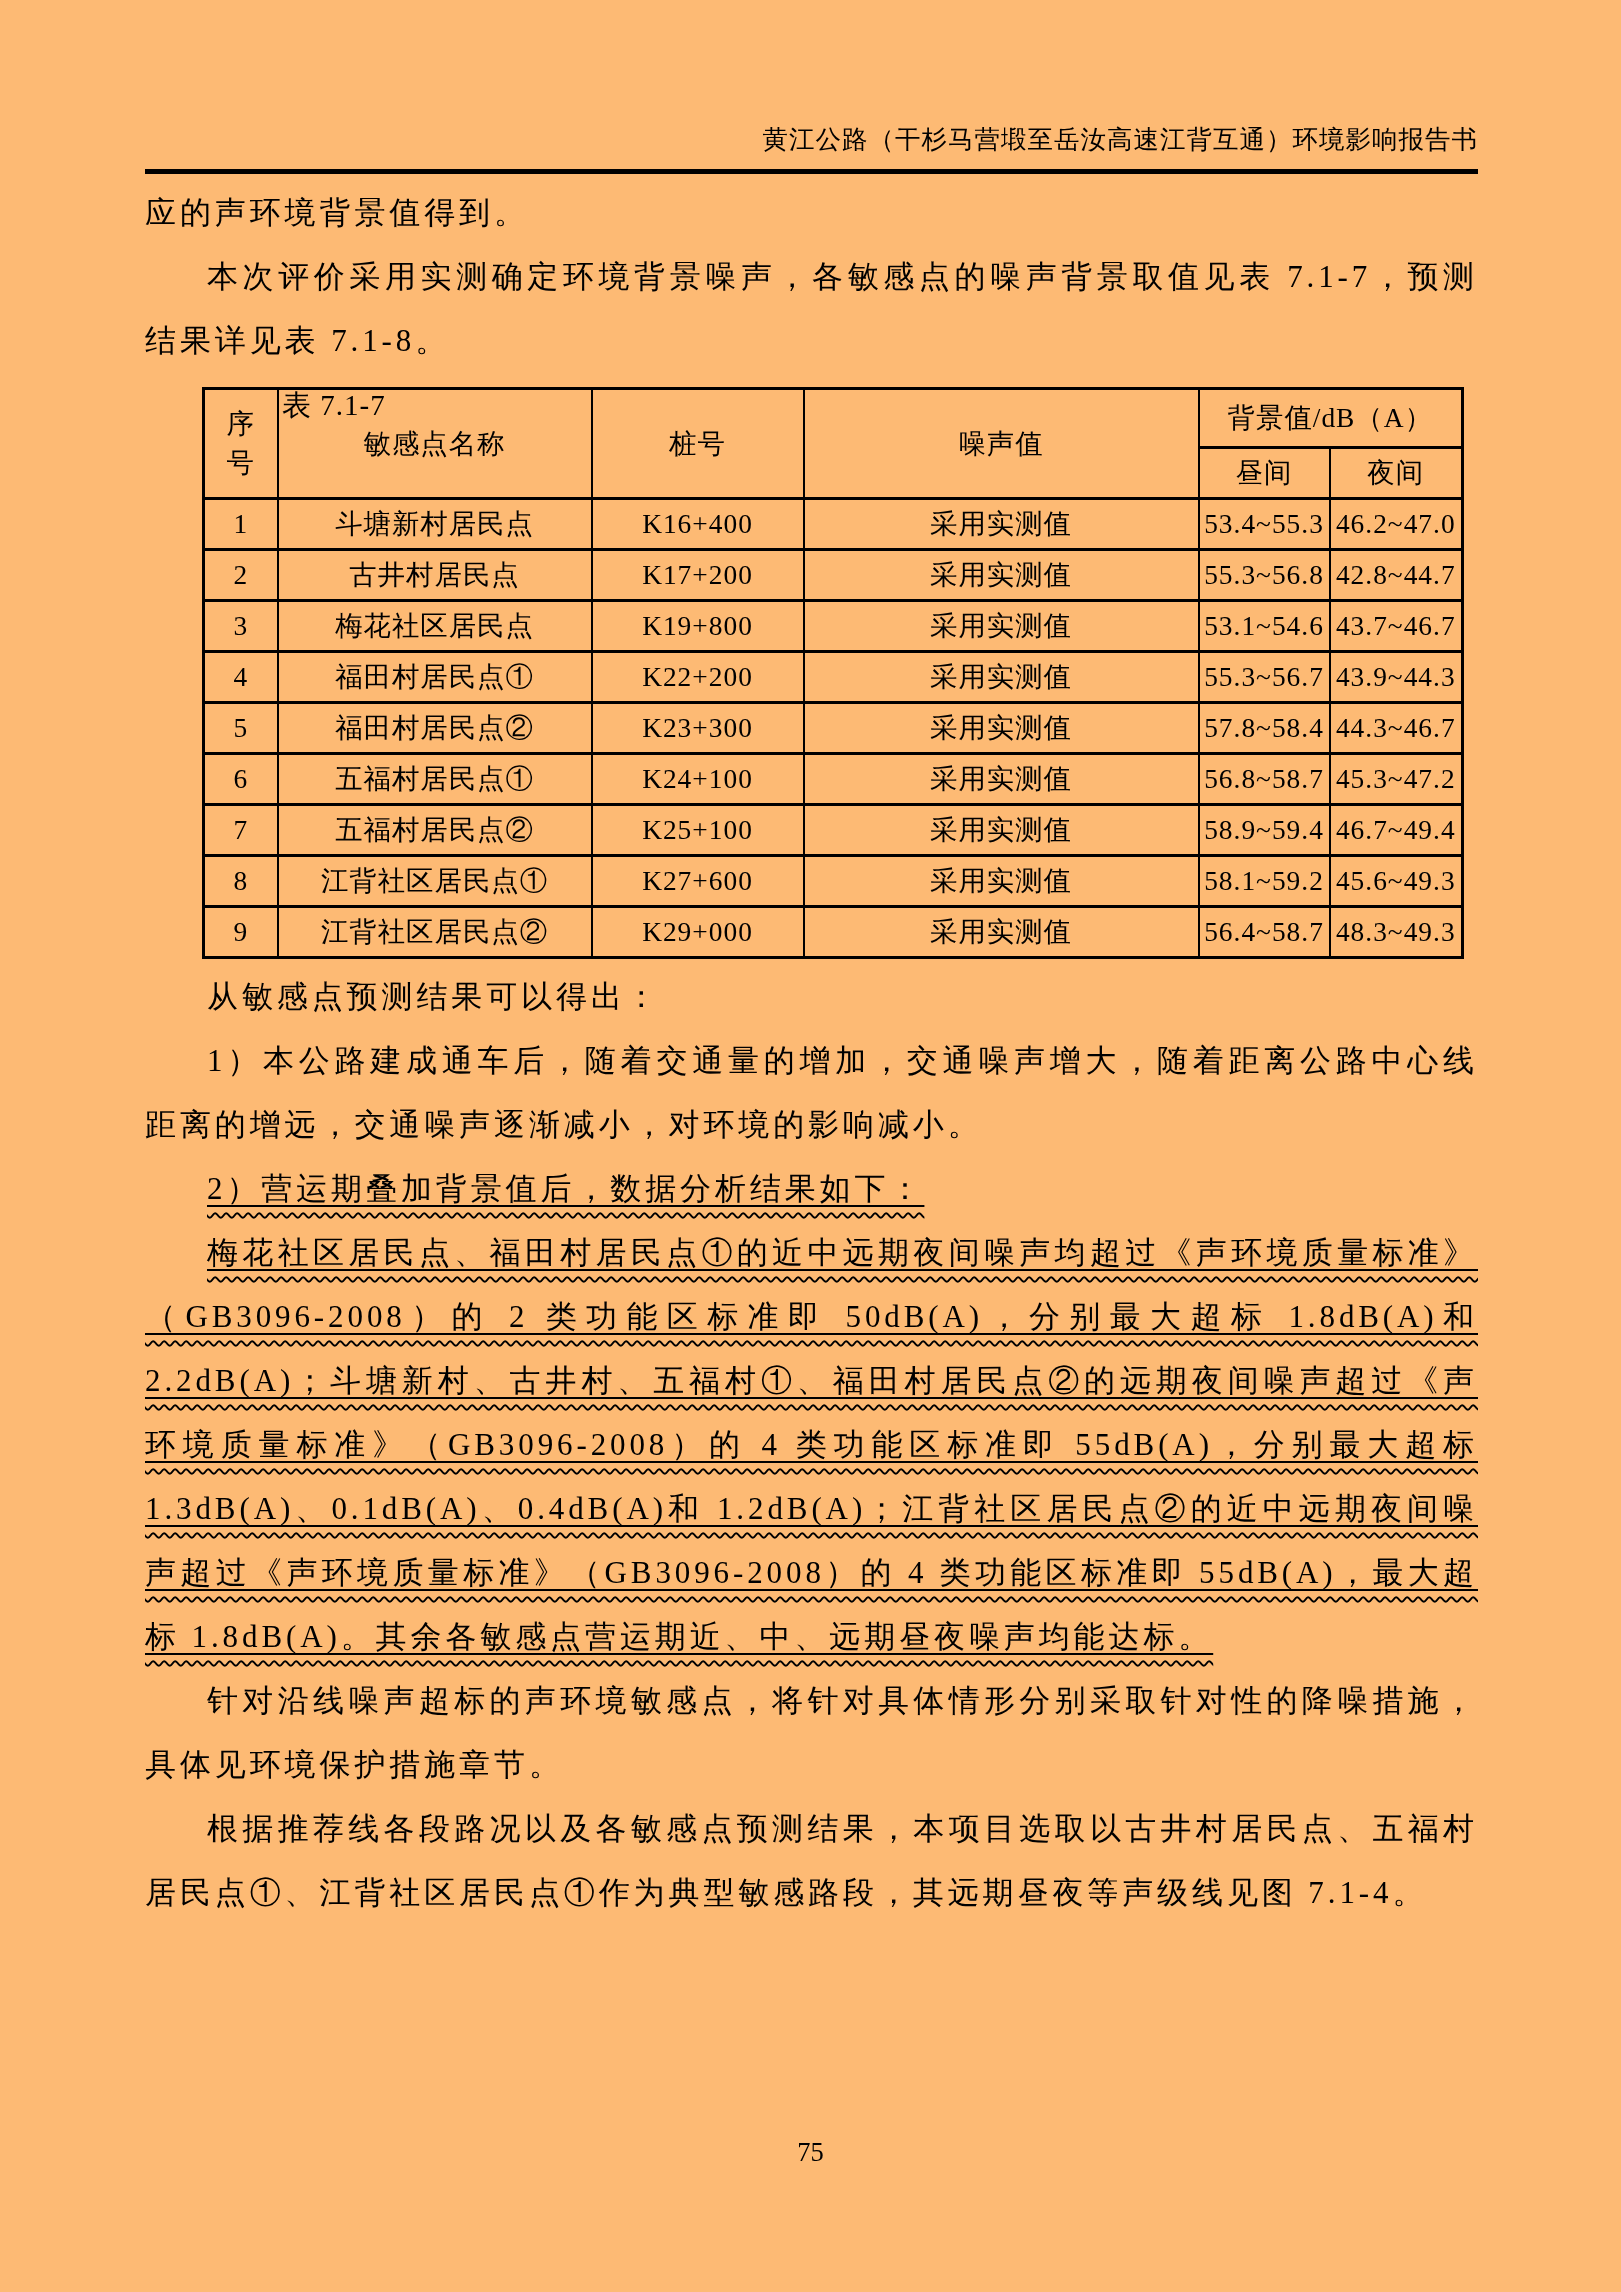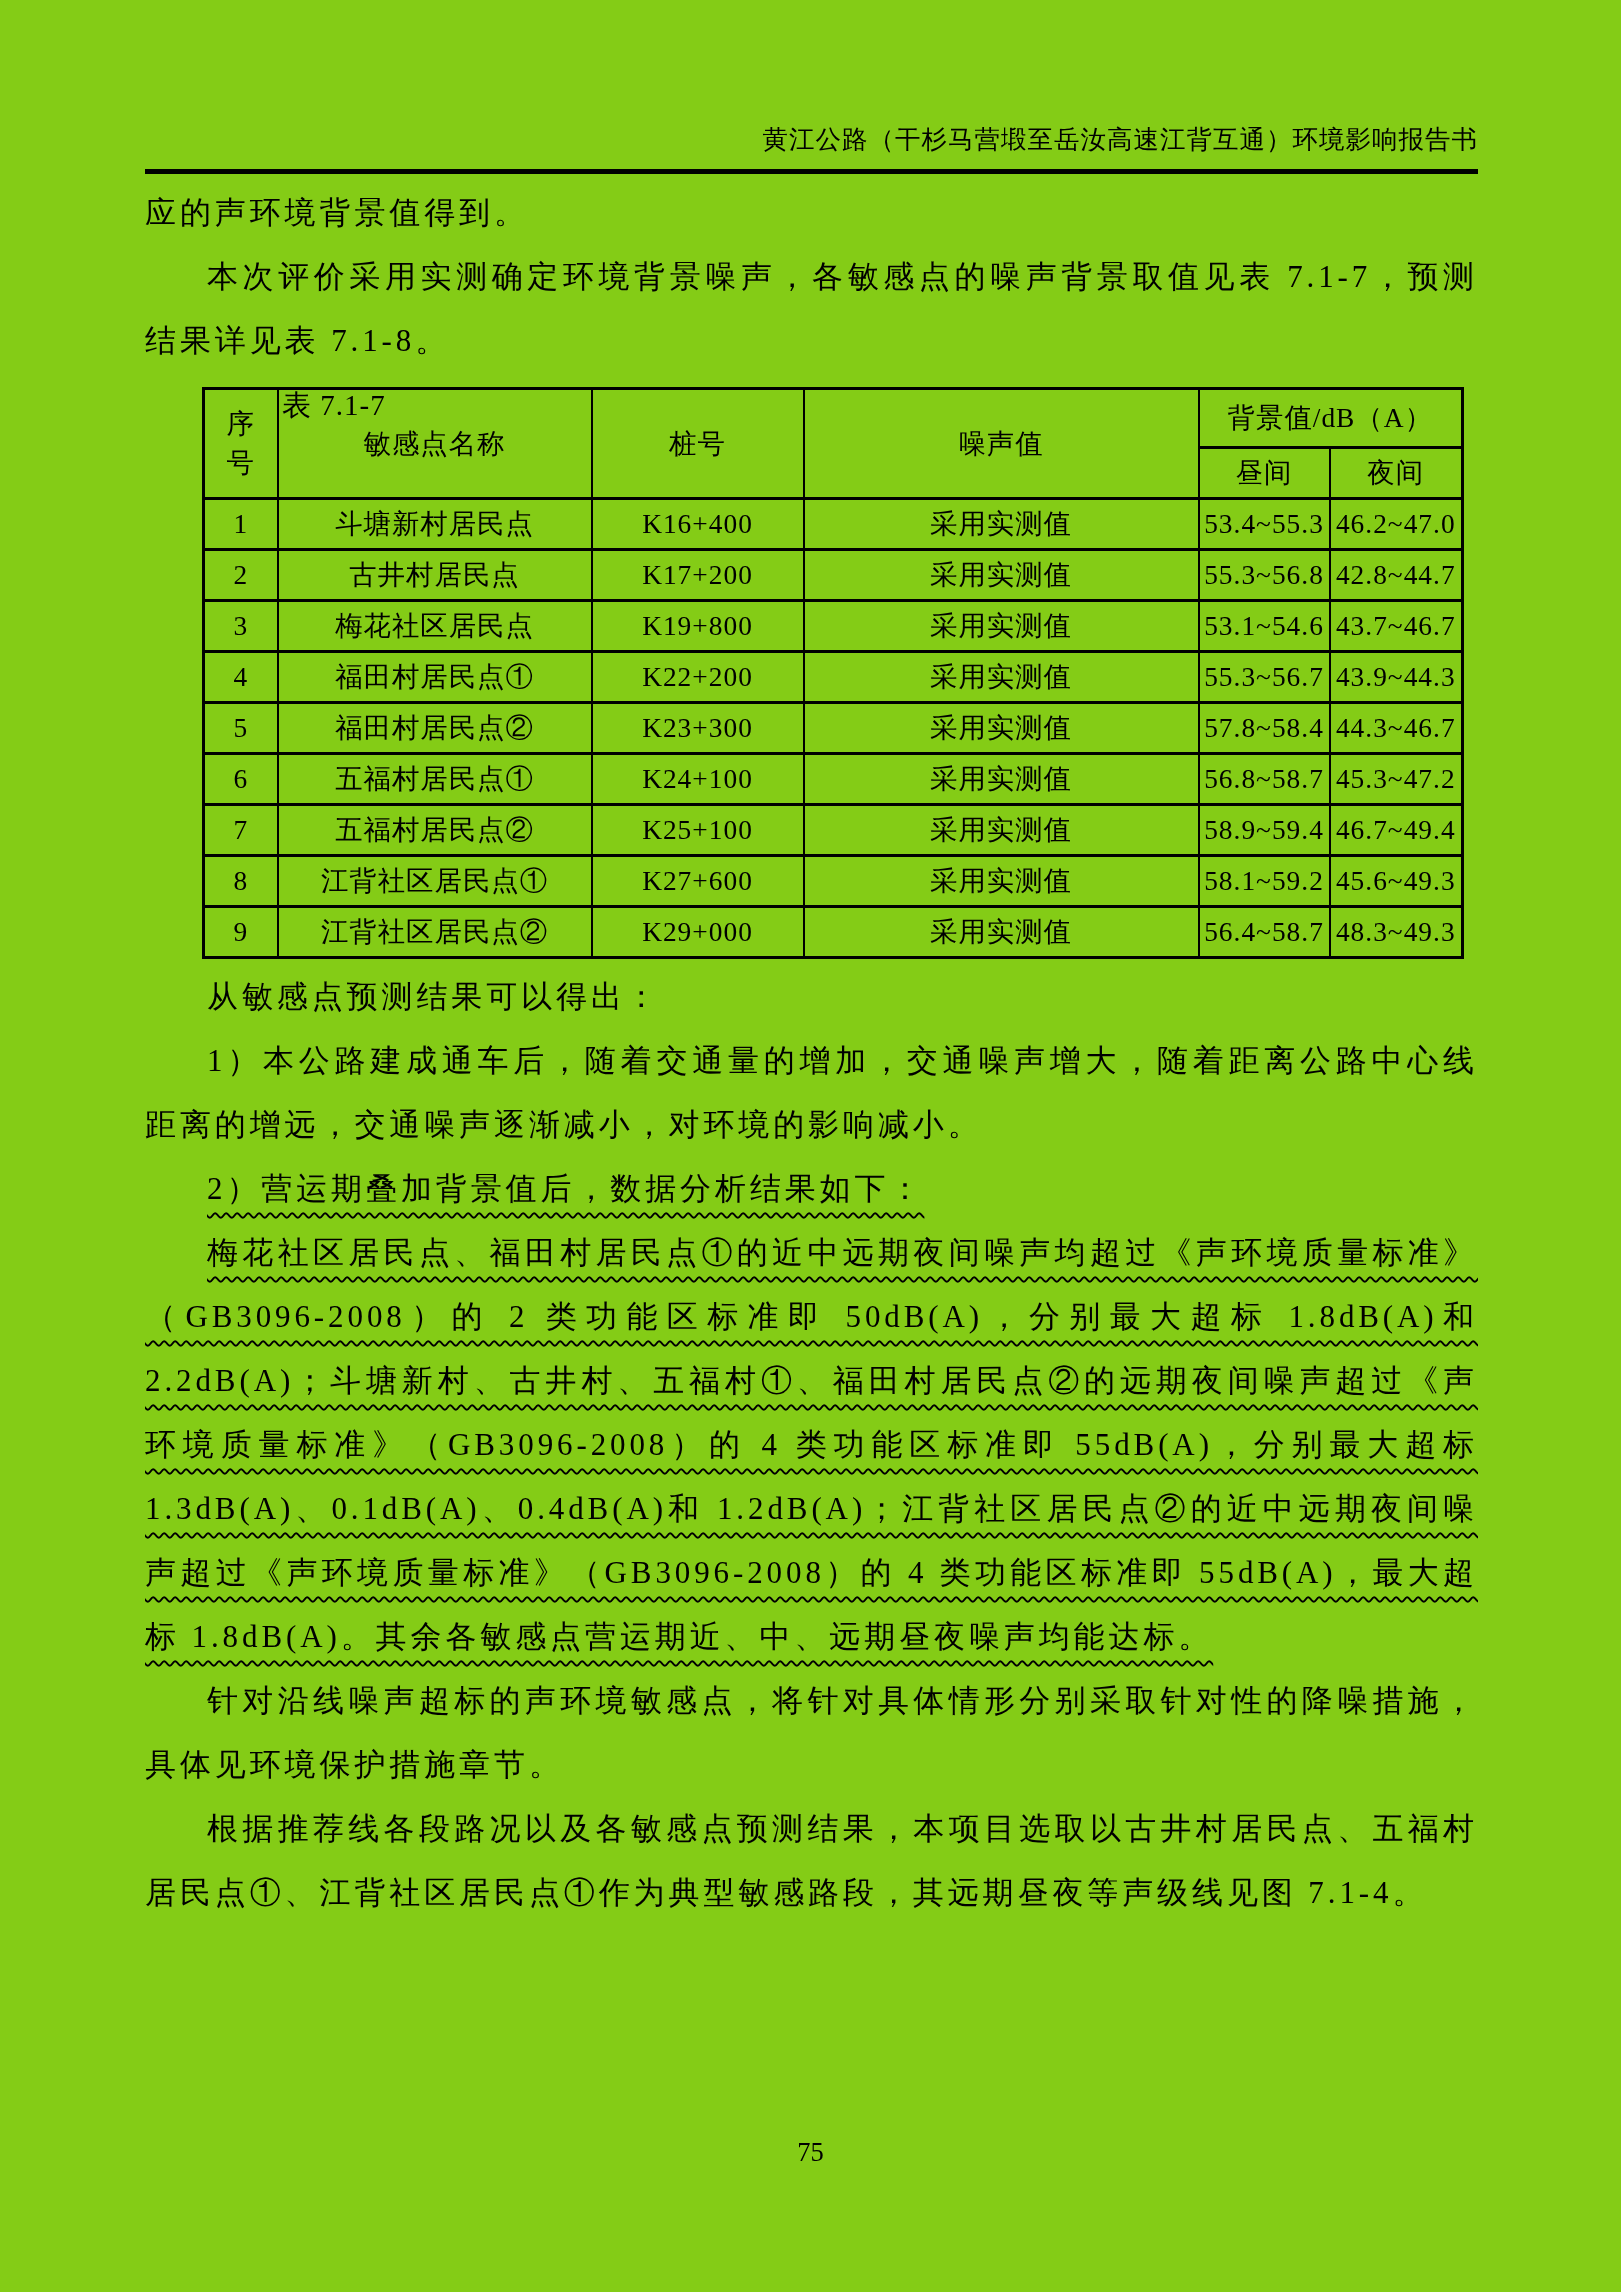--- a/index.html
+++ b/index.html
@@ -6,21 +6,21 @@
   html, body { background: #ffffff; }
   body {
     width: 1621px;
     font-family: "Liberation Serif", "DejaVu Serif", serif;
     color: #000000;
   }
   .page {
     position: relative;
     width: 1621px;
     height: 2293px;
-    background: #84cc16;
+    background: #fdba74;
     overflow: hidden;
   }
   .content {
     padding: 0 143px 0 145px;
   }
   
   .header-title {
     margin-top: 123px;
     text-align: right;
     font-size: 25.5px;
@@ -37,20 +37,21 @@
     font-size: 31px;
     line-height: 64px;
     letter-spacing: 3.9px;
     text-align: justify;
     text-indent: 2em;
   }
   .par.no-indent { text-indent: 0; }
   .par.first { margin-top: 7.8px; }
   
   .u-solid {
+    text-decoration: underline;
     text-decoration-thickness: 2px;
     text-underline-offset: 5.9px;
     text-decoration-skip-ink: none;
   }
   .u-wavy {
     text-decoration: underline wavy;
     text-decoration-thickness: 1.5px;
     text-underline-offset: 12.7px;
     text-decoration-skip-ink: none;
   }

